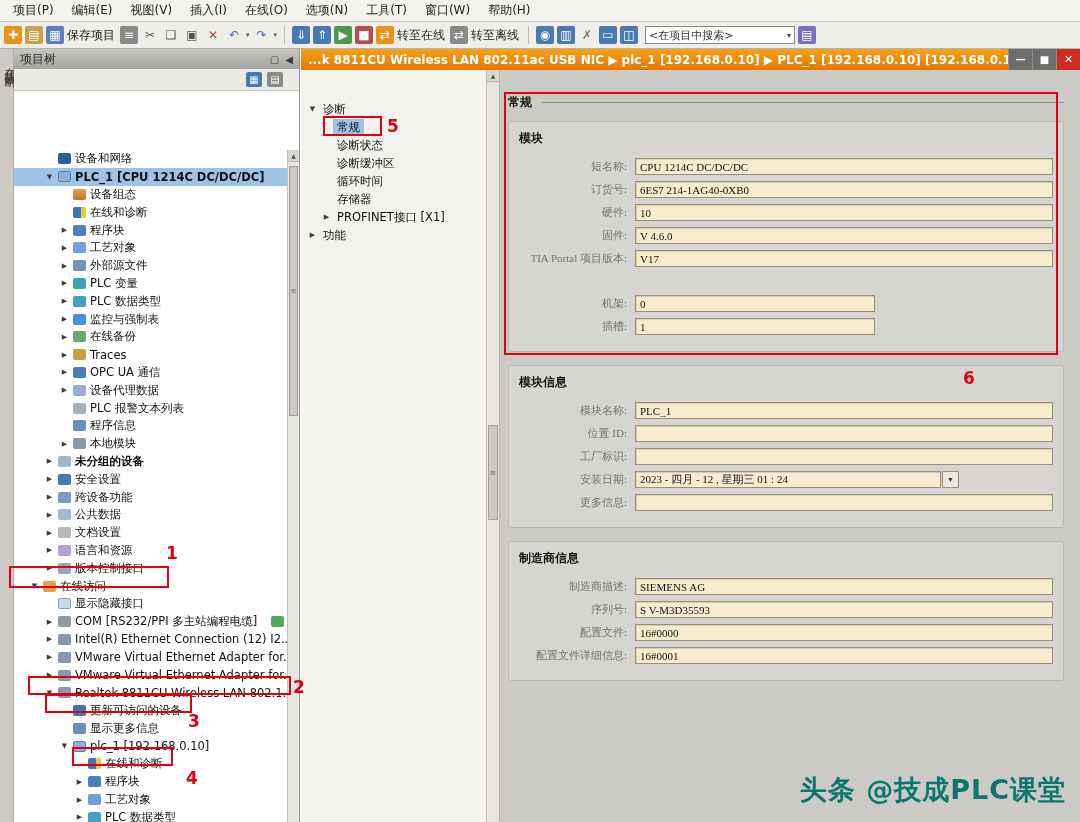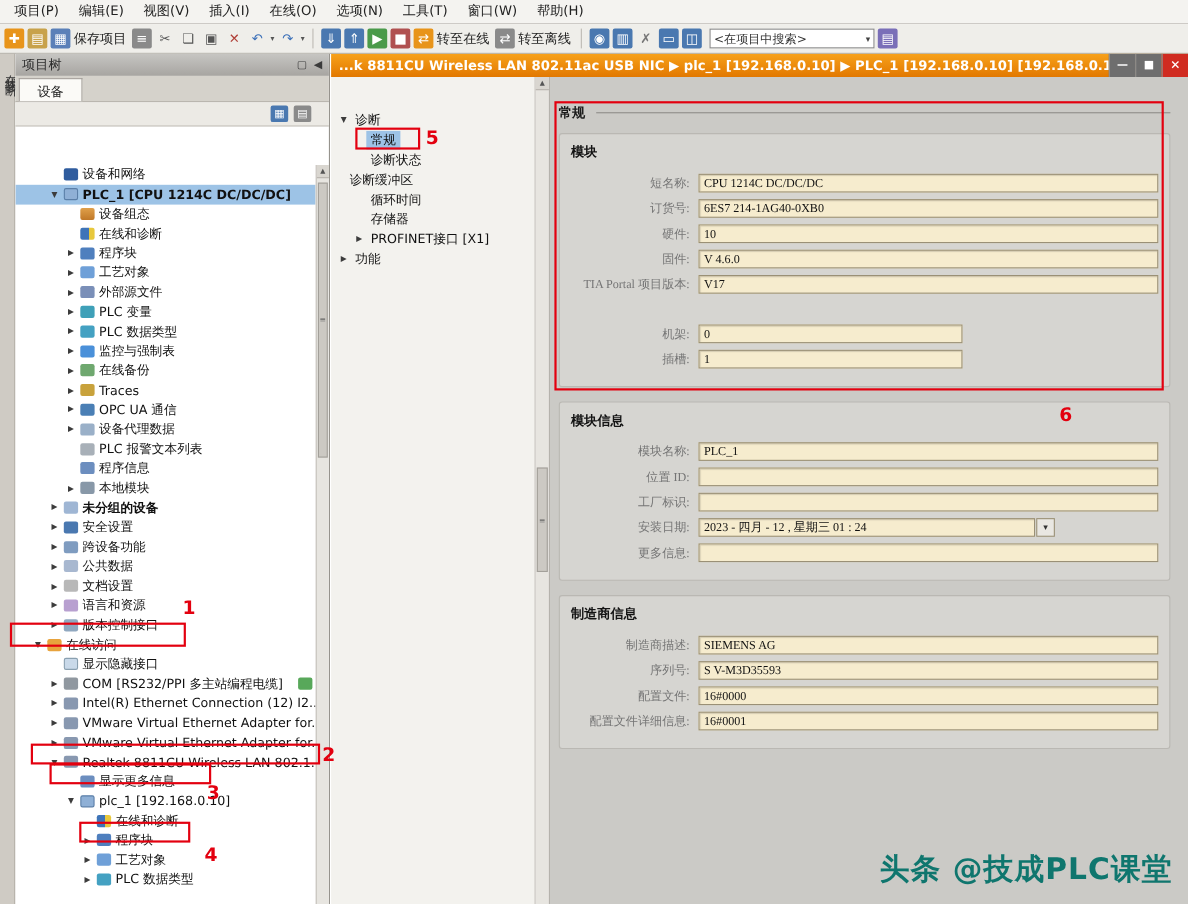--- a/index.html
+++ b/index.html
@@ -238,23 +238,20 @@
 </div>
 
 <div class="project-panel">
   <div class="panel-header">
     <span>项目树</span>
     <span class="hicons">
       <span>▢</span>
       <span>◀</span>
     </span>
   </div>
-  <div class="tab-strip">
-    <span class="tab">设备</span>
-  </div>
   <div class="tree-toolbar">
     <span class="tico" style="background:#4A78B0">▦</span>
     <span class="tico" style="background:#8A8A8A">▤</span>
   </div>
   <div class="tree-list">
       <div class="tree-row" style="padding-left: 29px;">
         <span class="exp"></span>
         <span class="ticon i-net"></span>
         <span class="tlabel">设备和网络</span>
       </div>
@@ -401,20 +398,25 @@
       </div>
       <div class="tree-row" style="padding-left: 29px;">
         <span class="exp">▶</span>
         <span class="ticon i-nic"></span>
         <span class="tlabel">VMware Virtual Ethernet Adapter for...</span>
       </div>
       <div class="tree-row" style="padding-left: 29px;">
         <span class="exp">▼</span>
         <span class="ticon i-nic"></span>
         <span class="tlabel">Realtek 8811CU Wireless LAN 802.1...</span>
+      </div>
+      <div class="tree-row" style="padding-left: 44px;">
+        <span class="exp"></span>
+        <span class="ticon i-update"></span>
+        <span class="tlabel">更新可访问的设备</span>
       </div>
       <div class="tree-row" style="padding-left: 44px;">
         <span class="exp"></span>
         <span class="ticon i-infomore"></span>
         <span class="tlabel">显示更多信息</span>
       </div>
       <div class="tree-row" style="padding-left: 44px;">
         <span class="exp">▼</span>
         <span class="ticon i-plc2"></span>
         <span class="tlabel">plc_1 [192.168.0.10]</span>
@@ -462,21 +464,21 @@
         <span class="dlabel">诊断</span>
       </div>
       <div class="diag-row" style="padding-left: 19px;">
         <span class="exp"></span>
         <span class="dlabel sel">常规</span>
       </div>
       <div class="diag-row" style="padding-left: 19px;">
         <span class="exp"></span>
         <span class="dlabel">诊断状态</span>
       </div>
-      <div class="diag-row" style="">
+      <div class="diag-row" style="padding-left: 19px;">
         <span class="exp"></span>
         <span class="dlabel">诊断缓冲区</span>
       </div>
       <div class="diag-row" style="padding-left: 19px;">
         <span class="exp"></span>
         <span class="dlabel">循环时间</span>
       </div>
       <div class="diag-row" style="padding-left: 19px;">
         <span class="exp"></span>
         <span class="dlabel">存储器</span>

